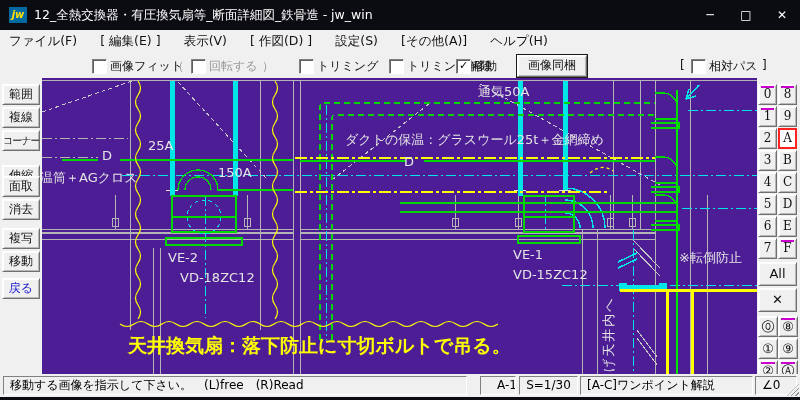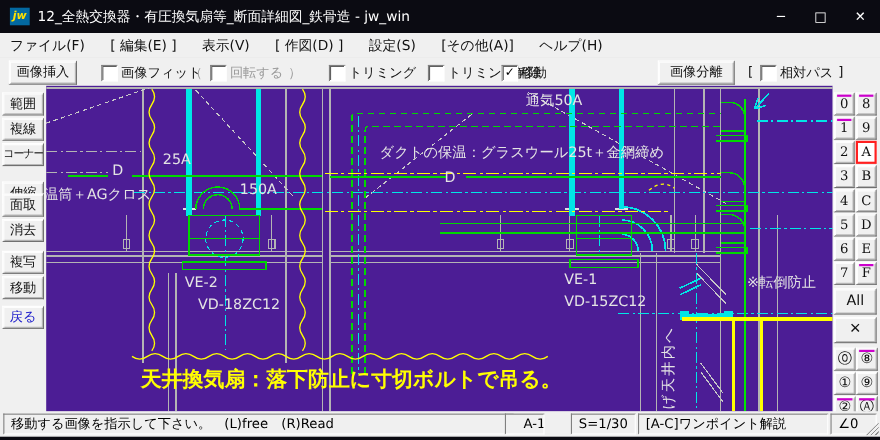--- a/index.html
+++ b/index.html
@@ -76,40 +76,39 @@
     <span class="menuitem">ファイル(F)</span>
     <span class="menuitem">[ 編集(E) ]</span>
     <span class="menuitem">表示(V)</span>
     <span class="menuitem">[ 作図(D) ]</span>
     <span class="menuitem">設定(S)</span>
     <span class="menuitem">[その他(A)]</span>
     <span class="menuitem">ヘルプ(H)</span>
   </div>
 
   <div class="toolbar">
-    <div class="raised tbtn" style="left:8px;width:62px;">画像挿入</div>
 
     <div class="cb" style="left:92px;"></div>
     <span class="cblabel" style="left:110px;">画像フィット</span>
 
     <span class="cblabel gray" style="left:172px;">（</span>
     <div class="cb" style="left:191px;"></div>
     <span class="cblabel gray" style="left:209px;">回転する</span>
     <span class="cblabel gray" style="left:262px;">）</span>
 
     <div class="cb" style="left:299px;"></div>
     <span class="cblabel" style="left:317px;">トリミング</span>
 
     <div class="cb" style="left:389px;"></div>
     <span class="cblabel" style="left:407px;">トリミング解除</span>
 
     <div class="cb" style="left:456px;">✓</div>
     <span class="cblabel" style="left:473px;">移動</span>
 
-    <div class="raised tbtn" style="left:598px;width:70px;">画像分離</div>
+    <div class="raised tbtn default-btn" style="left:517px;width:70px;">画像同梱</div>
 
     <span class="cblabel" style="left:680px;">[</span>
     <div class="cb" style="left:691px;"></div>
     <span class="cblabel" style="left:709px;">相対パス</span>
     <span class="cblabel" style="left:762px;">]</span>
   </div>
 
   <div class="leftpanel">
     <div class="raised lbtn" style="top:6px;">範囲</div>
     <div class="raised lbtn" style="top:29px;">複線</div>
@@ -220,20 +219,20 @@
     <div class="raised circbtn" style="left:1px;top:238px;">⓪</div>
     <div class="raised circbtn mark" style="left:21px;top:238px;">⑧</div>
     <div class="raised circbtn" style="left:1px;top:260px;">①</div>
     <div class="raised circbtn" style="left:21px;top:260px;">⑨</div>
     <div class="raised circbtn mark" style="left:1px;top:282px;">②</div>
     <div class="raised circbtn mark" style="left:21px;top:282px;">Ⓐ</div>
   </div>
 
   <div class="statusbar">
     <div class="sbox" style="left:3px;width:464px;">移動する画像を指示して下さい。　(L)free　(R)Read</div>
-    <div class="sbox" style="left:459px;width:36px;text-align:center;padding-left:16px;">A-1</div>
+    <div class="sbox" style="left:480px;width:36px;text-align:center;padding-left:16px;">A-1</div>
     <div class="sbox" style="left:519px;width:59px;text-align:center;padding-left:0;">S=1/30</div>
     <div class="sbox" style="left:580px;width:173px;">[A-C]ワンポイント解説</div>
     <div class="sbox" style="left:755px;width:42px;">∠0</div>
     <div class="grip"></div>
   </div>
   <div class="bottomedge"></div>
 </div>
 
 </body></html>

